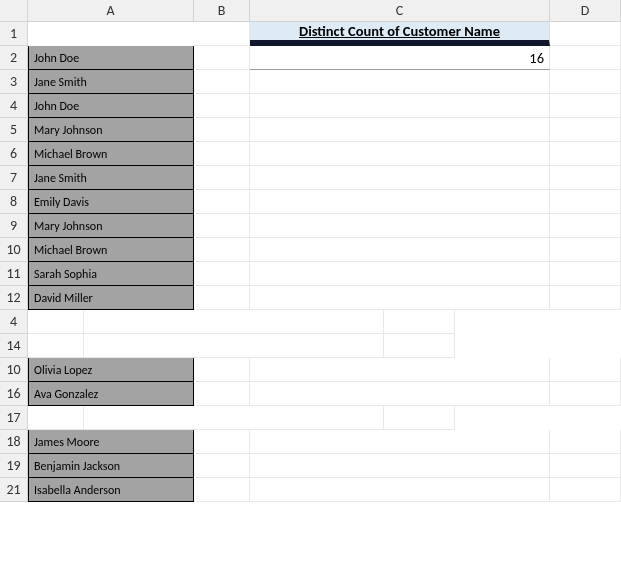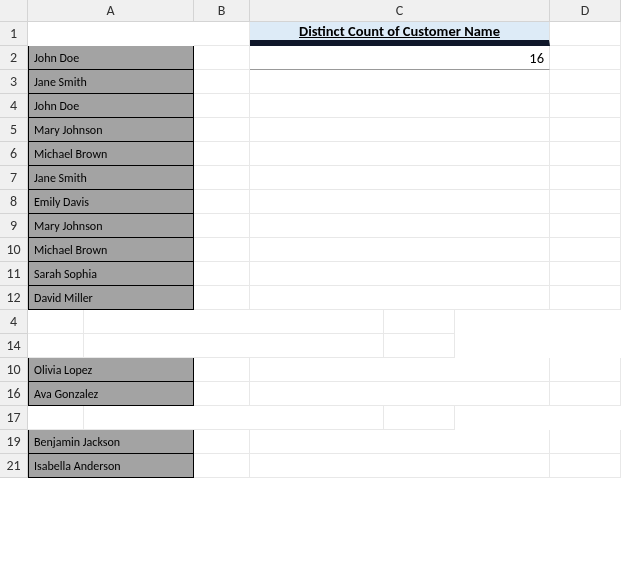--- a/index.html
+++ b/index.html
@@ -254,20 +254,27 @@
     <div class="cell col-d no-border"></div>
   </div>
 
   <div class="row">
     <div class="row-header">17</div>
     <div class="cell col-b no-border"></div>
     <div class="cell col-c no-border"></div>
     <div class="cell col-d no-border"></div>
   </div>
 
+  <div class="row">
+    <div class="row-header">18</div>
+    <div class="data-cell-a col-a">James Moore</div>
+    <div class="cell col-b no-border"></div>
+    <div class="cell col-c no-border"></div>
+    <div class="cell col-d no-border"></div>
+  </div>
 
   <div class="row">
     <div class="row-header">19</div>
     <div class="data-cell-a col-a">Benjamin Jackson</div>
     <div class="cell col-b no-border"></div>
     <div class="cell col-c no-border"></div>
     <div class="cell col-d no-border"></div>
   </div>
 
 

